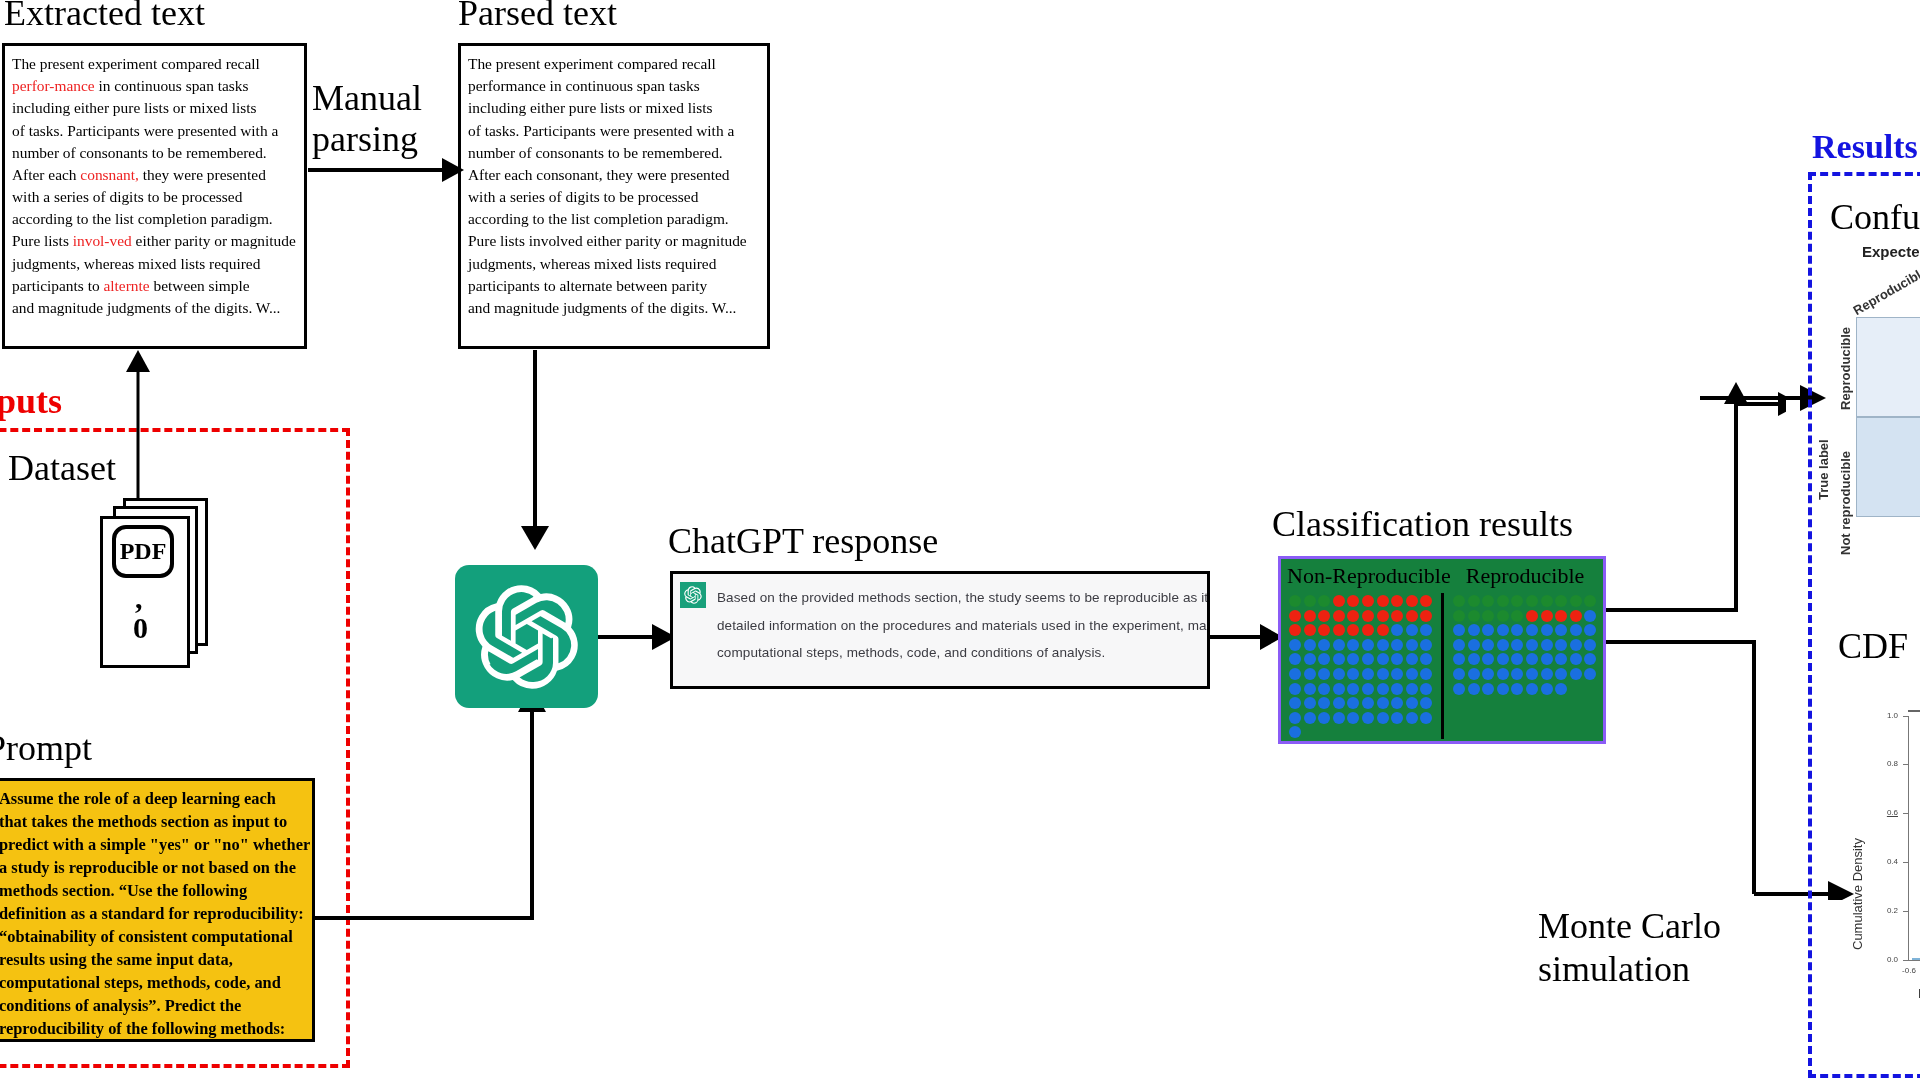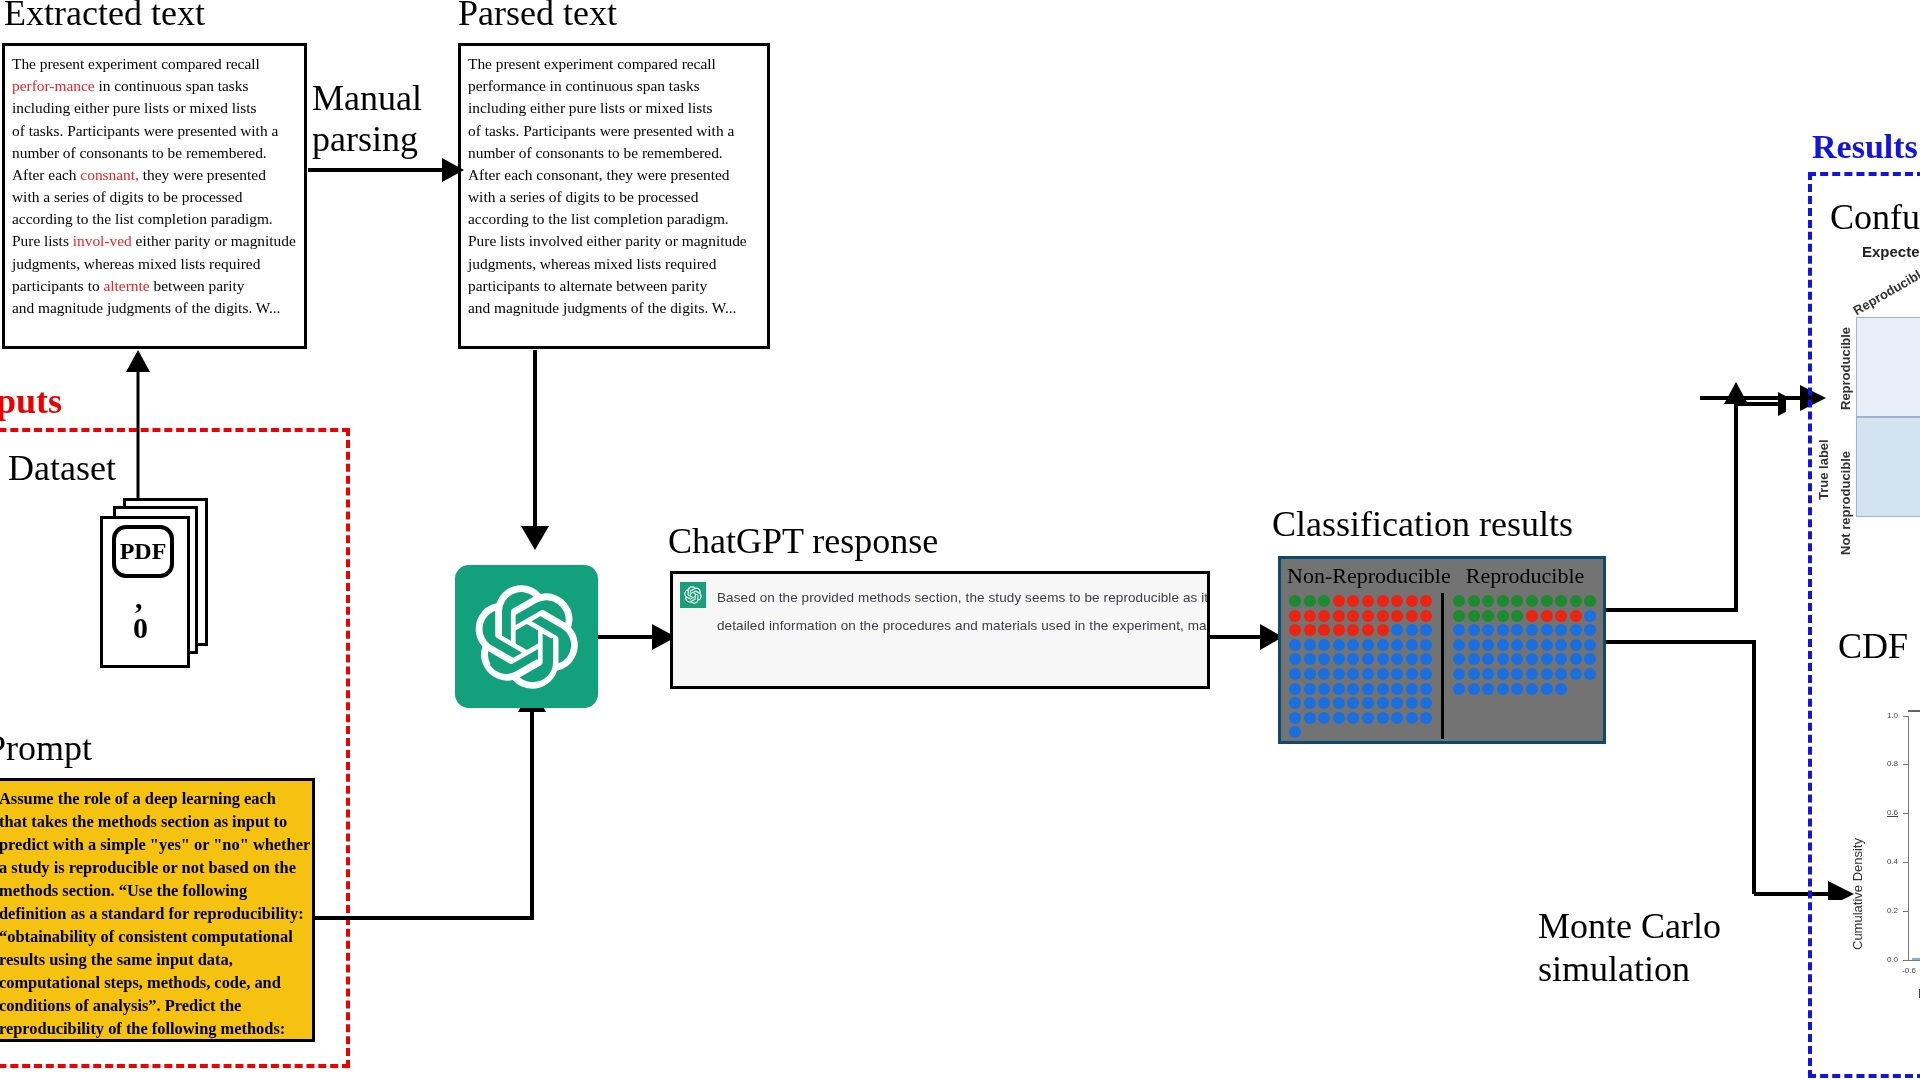--- a/index.html
+++ b/index.html
@@ -42,21 +42,21 @@
   .pdf-inner{position:absolute;border:4px solid #000;border-radius:14px;background:#fff;
              box-sizing:border-box;display:flex;align-items:center;justify-content:center;
              font-family:"Liberation Serif",serif;font-size:24px;}
   .pdf-glyph{position:absolute;font-family:"Liberation Serif",serif;font-size:30px;}
 
   
   .gpt-tile{position:absolute;background:#13a07c;border-radius:14px;
             display:flex;align-items:center;justify-content:center;}
 
   
-  .classbox{position:absolute;border:3px solid #0c4a6e;background:#737373;box-sizing:border-box;}
+  .classbox{position:absolute;border:3px solid #8b5cf6;background:#15803d;box-sizing:border-box;}
   .class-hdr{font-family:"Liberation Serif",serif;font-size:22px;white-space:nowrap;text-align:center;}
   .dotgrid{position:absolute;}
   .dot{position:absolute;width:12px;height:12px;border-radius:50%;}
   .divider{position:absolute;background:#000;width:3px;}
 
   
   .cm-wrap{position:absolute;}
   .cm-cell{position:absolute;box-sizing:border-box;border:1px solid #9fb4c7;
            display:flex;align-items:center;justify-content:center;
            font-family:"Liberation Sans",sans-serif;font-size:22px;color:#20303c;}
@@ -99,21 +99,21 @@
       <span class="ln"><span>The present experiment compared recall</span></span>
       <span class="ln"><span class="red">perfor-mance</span><span> in continuous span tasks</span></span>
       <span class="ln"><span>including either pure lists or mixed lists</span></span>
       <span class="ln"><span>of tasks. Participants were presented with a</span></span>
       <span class="ln"><span>number of consonants to be remembered.</span></span>
       <span class="ln"><span>After each </span><span class="red">consnant,</span><span> they were presented</span></span>
       <span class="ln"><span>with a series of digits to be processed</span></span>
       <span class="ln"><span>according to the list completion paradigm.</span></span>
       <span class="ln"><span>Pure lists </span><span class="red">invol-ved</span><span> either parity or magnitude</span></span>
       <span class="ln"><span> judgments, whereas mixed lists required</span></span>
-      <span class="ln"><span>participants to </span><span class="red">alternte</span><span> between parity</span></span>
+      <span class="ln"><span>participants to </span><span class="red">alternte</span><span> between simple</span></span>
       <span class="ln"><span>and magnitude judgments of the digits. W...</span></span>
     </div>
 
   <div class="abs heading" style="left:458px;top:-8px;">Parsed text</div>
   <div class="abs textbox" id="parsed-box" style="left:458px;top:43px;width:312px;height:306px;">
       <span class="ln">The present experiment compared recall</span>
       <span class="ln">performance in continuous span tasks</span>
       <span class="ln">including either pure lists or mixed lists</span>
       <span class="ln"> of tasks. Participants were presented with a</span>
       <span class="ln"> number of consonants to be remembered.</span>
@@ -193,20 +193,21 @@
   <div class="abs heading" style="left:668px;top:520px;">ChatGPT response</div>
   <div class="abs respbox" style="left:670px;top:571px;width:540px;height:118px;">
     <div class="resp-logo">
       <svg width="18" height="18" viewBox="0 0 41 41">
         <path fill="#ffffff" d="M37.532 16.87a9.963 9.963 0 0 0-.856-8.184 10.078 10.078 0 0 0-10.855-4.835A9.965 9.965 0 0 0 18.306.5a10.079 10.079 0 0 0-9.614 6.977 9.967 9.967 0 0 0-6.664 4.834 10.08 10.08 0 0 0 1.24 11.817 9.965 9.965 0 0 0 .856 8.185 10.079 10.079 0 0 0 10.855 4.835 9.965 9.965 0 0 0 7.516 3.35 10.078 10.078 0 0 0 9.617-6.981 9.967 9.967 0 0 0 6.663-4.834 10.08 10.08 0 0 0-1.243-11.813ZM22.498 37.886a7.474 7.474 0 0 1-4.799-1.735c.061-.33.144-.104.218-.145l7.973-4.602a1.294 1.294 0 0 0 .655-1.132V19.1l3.37 1.947a.12.12 0 0 1 .65.092v9.299a7.505 7.505 0 0 1-7.482 7.447Zm-16.09-6.87a7.47 7.47 0 0 1-.894-5.014c.06.036.162.099.237.141l7.974 4.602a1.297 1.297 0 0 0 1.308 0l9.734-5.62v3.893a.12.12 0 0 1-.48.103l-8.06 4.652a7.513 7.513 0 0 1-10.24-2.758ZM4.308 13.62a7.47 7.47 0 0 1 3.907-3.287v9.461a1.294 1.294 0 0 0 .653 1.132l9.734 5.62-3.37 1.946a.12.12 0 0 1-.114.01L7.04 23.856a7.513 7.513 0 0 1-2.732-10.236Zm27.7 6.446-9.733-5.62 3.37-1.946a.12.12 0 0 1 .113-.01l8.08 4.66a7.51 7.51 0 0 1-1.164 13.545v-9.46a1.292 1.292 0 0 0-.667-1.169Zm3.354-5.048c-.06-.037-.162-.099-.237-.141l-7.973-4.602a1.298 1.298 0 0 0-1.308 0l-9.734 5.62v-3.893a.12.12 0 0 1 .048-.103l8.06-4.648a7.505 7.505 0 0 1 11.144 7.767Zm-21.104 6.936-3.37-1.946a.12.12 0 0 1-.065-.092v-9.299a7.505 7.505 0 0 1 12.3-5.756c-.6.033-.165.101-.219.145l-7.973 4.602a1.294 1.294 0 0 0-.656 1.132l-.017 11.214Zm1.831-3.945 4.334-2.502 4.335 2.5v5.005l-4.335 2.502-4.334-2.5v-5.005Z"></path>
       </svg>
     </div>
     <div class="resp-lines" id="resp-lines">
         <span class="ln">Based on the provided methods section, the study seems to be reproducible as it provides</span>
         <span class="ln">detailed information on the procedures and materials used in the experiment, making it</span>
+        <span class="ln">computational steps, methods, code, and conditions of analysis.</span>
       </div>
   </div>
 
   <svg class="abs" style="left:1210px;top:617px;" width="75" height="40">
     <line x1="0" y1="20" x2="50" y2="20" stroke="#000" stroke-width="4"></line>
     <polygon points="50,7 73,20 50,33" fill="#000"></polygon>
   </svg>
 
   <div class="abs heading" style="left:1272px;top:503px;">Classification results</div>
   <div class="classbox" style="left:1278px;top:556px;width:328px;height:188px;">

